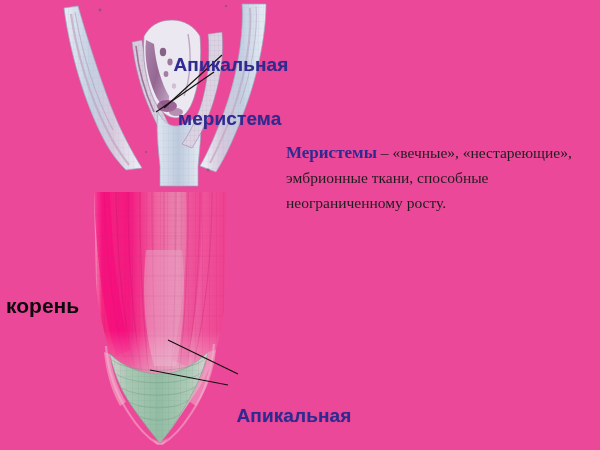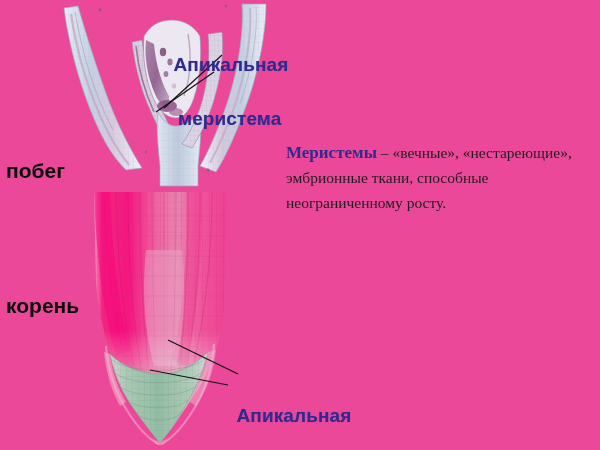--- a/index.html
+++ b/index.html
@@ -272,18 +272,17 @@
   <div class="lbl lbl-purple" id="label-apical-top">
     <span class="l1">Апикальная</span>
     <span class="l2">меристема</span>
   </div>
 
   <div class="lbl lbl-purple" id="label-apical-bottom">
     <span class="l1">Апикальная</span>
     
   </div>
 
-  <div class="lbl lbl-black" id="label-shoot">побег</div>
   <div class="lbl lbl-black" id="label-root">корень</div>
 
   <div id="definition"><span class="term">Меристемы</span><span class="body"> – «вечные», «нестареющие», эмбрионные ткани, способные неограниченному росту.</span></div>
 
 </div>
 
 </body></html>

